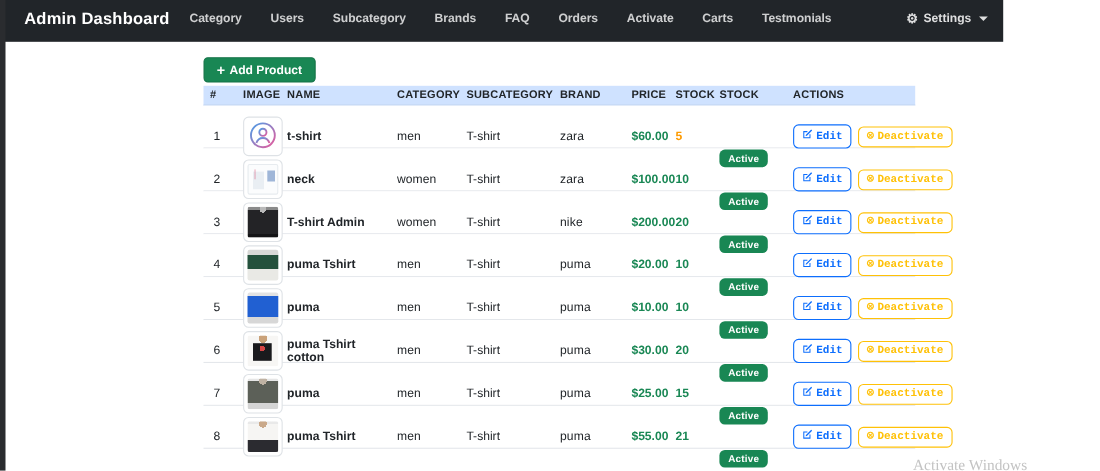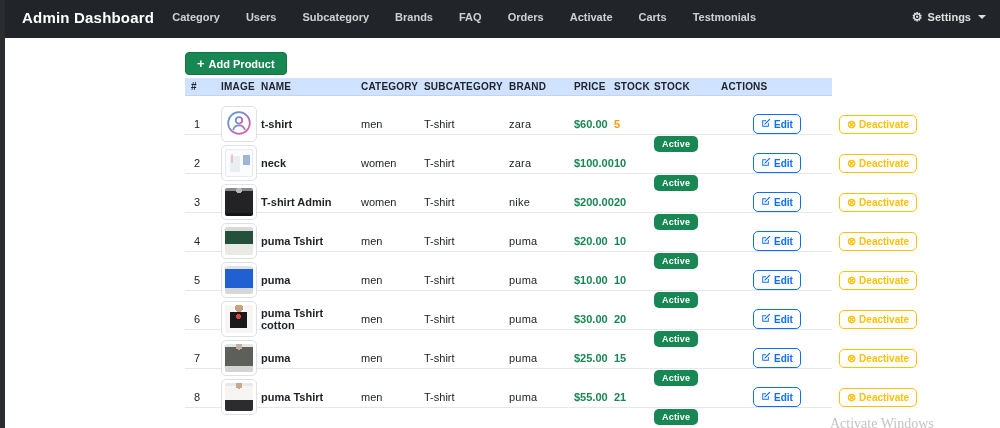--- a/index.html
+++ b/index.html
@@ -3,21 +3,21 @@
 <meta charset="utf-8">
 <style>
   * { margin:0; padding:0; box-sizing:border-box; }
   html,body { width:1000px; height:428px; overflow:hidden; background:#fff;
     font-family:"Liberation Sans", sans-serif; position:relative; }
 
   
   .left-strip { position:absolute; left:0; top:0; width:5px; height:428px; background:#2a2c2f; z-index:5; }
 
   
-  .navbar { position:absolute; left:0; top:0; width:1000px; height:38px; background:#212529;
+  .navbar { position:absolute; left:0; top:0; width:912px; height:38px; background:#212529;
     display:flex; align-items:center; padding:0 14px 4px 22px; z-index:4; }
   .brand { color:#ffffff; font-weight:bold; font-size:15px; letter-spacing:.2px; margin-right:18px; cursor:pointer; }
   .nav-links { display:flex; align-items:center; gap:26px; flex:1; }
   .nav-link { color:rgba(255,255,255,.78); font-size:11px; font-weight:600; text-decoration:none; cursor:pointer; }
   .settings { display:flex; align-items:center; gap:5px; color:rgba(255,255,255,.85);
     font-size:11px; font-weight:600; cursor:pointer; }
   .gear { font-size:12px; line-height:1; }
   .caret { width:0; height:0; border-left:4px solid transparent; border-right:4px solid transparent;
     border-top:4px solid rgba(255,255,255,.85); margin-left:2px; }
 
@@ -70,21 +70,21 @@
       linear-gradient(180deg,#e6e6e6 0 10%, #5c6058 10% 80%, #d4d4d4 80%); }
   .ti.white-tshirt-thumbnail { background:
       radial-gradient(circle at 50% 8%, #caa98a 0 3.5px, transparent 3.5px),
       linear-gradient(180deg,#e9e9e9 0 10%, #f6f5f3 10% 60%, #2b2b30 60%); }
 
   .badge { display:inline-block; background:#198754; color:#fff; font-size:9px; font-weight:bold;
     padding:3px 8px; border-radius:5px; letter-spacing:.2px;margin-top:40px; }
 
   .actions { display:flex; align-items:center; gap:6px; padding-left:6px; }
   .btn-edit, .btn-deact { display:inline-flex; align-items:center; gap:3px; background:#fff;
-    font-size:10px; font-weight:bold; padding:3px 7px; border-radius:5px; cursor:pointer; font-family:Liberation Sans, sans-serif;margin-left:32px; }
+    font-size:10px; font-weight:bold; padding:3px 7px; border-radius:5px; cursor:pointer; font-family:Liberation Mono, monospace; }
   .btn-edit { border:1px solid #0d6efd; color:#0d6efd; }
   .btn-deact { border:1px solid #ffc107; color:#ffc107; }
   .x-circle { font-size:11px; line-height:1; }
 
   .watermark { position:absolute; left:830px; top:416px; color:#c3c3c3; font-size:14px;
     font-family:"Liberation Serif", serif; }
 </style>
 </head>
 <body>
 

